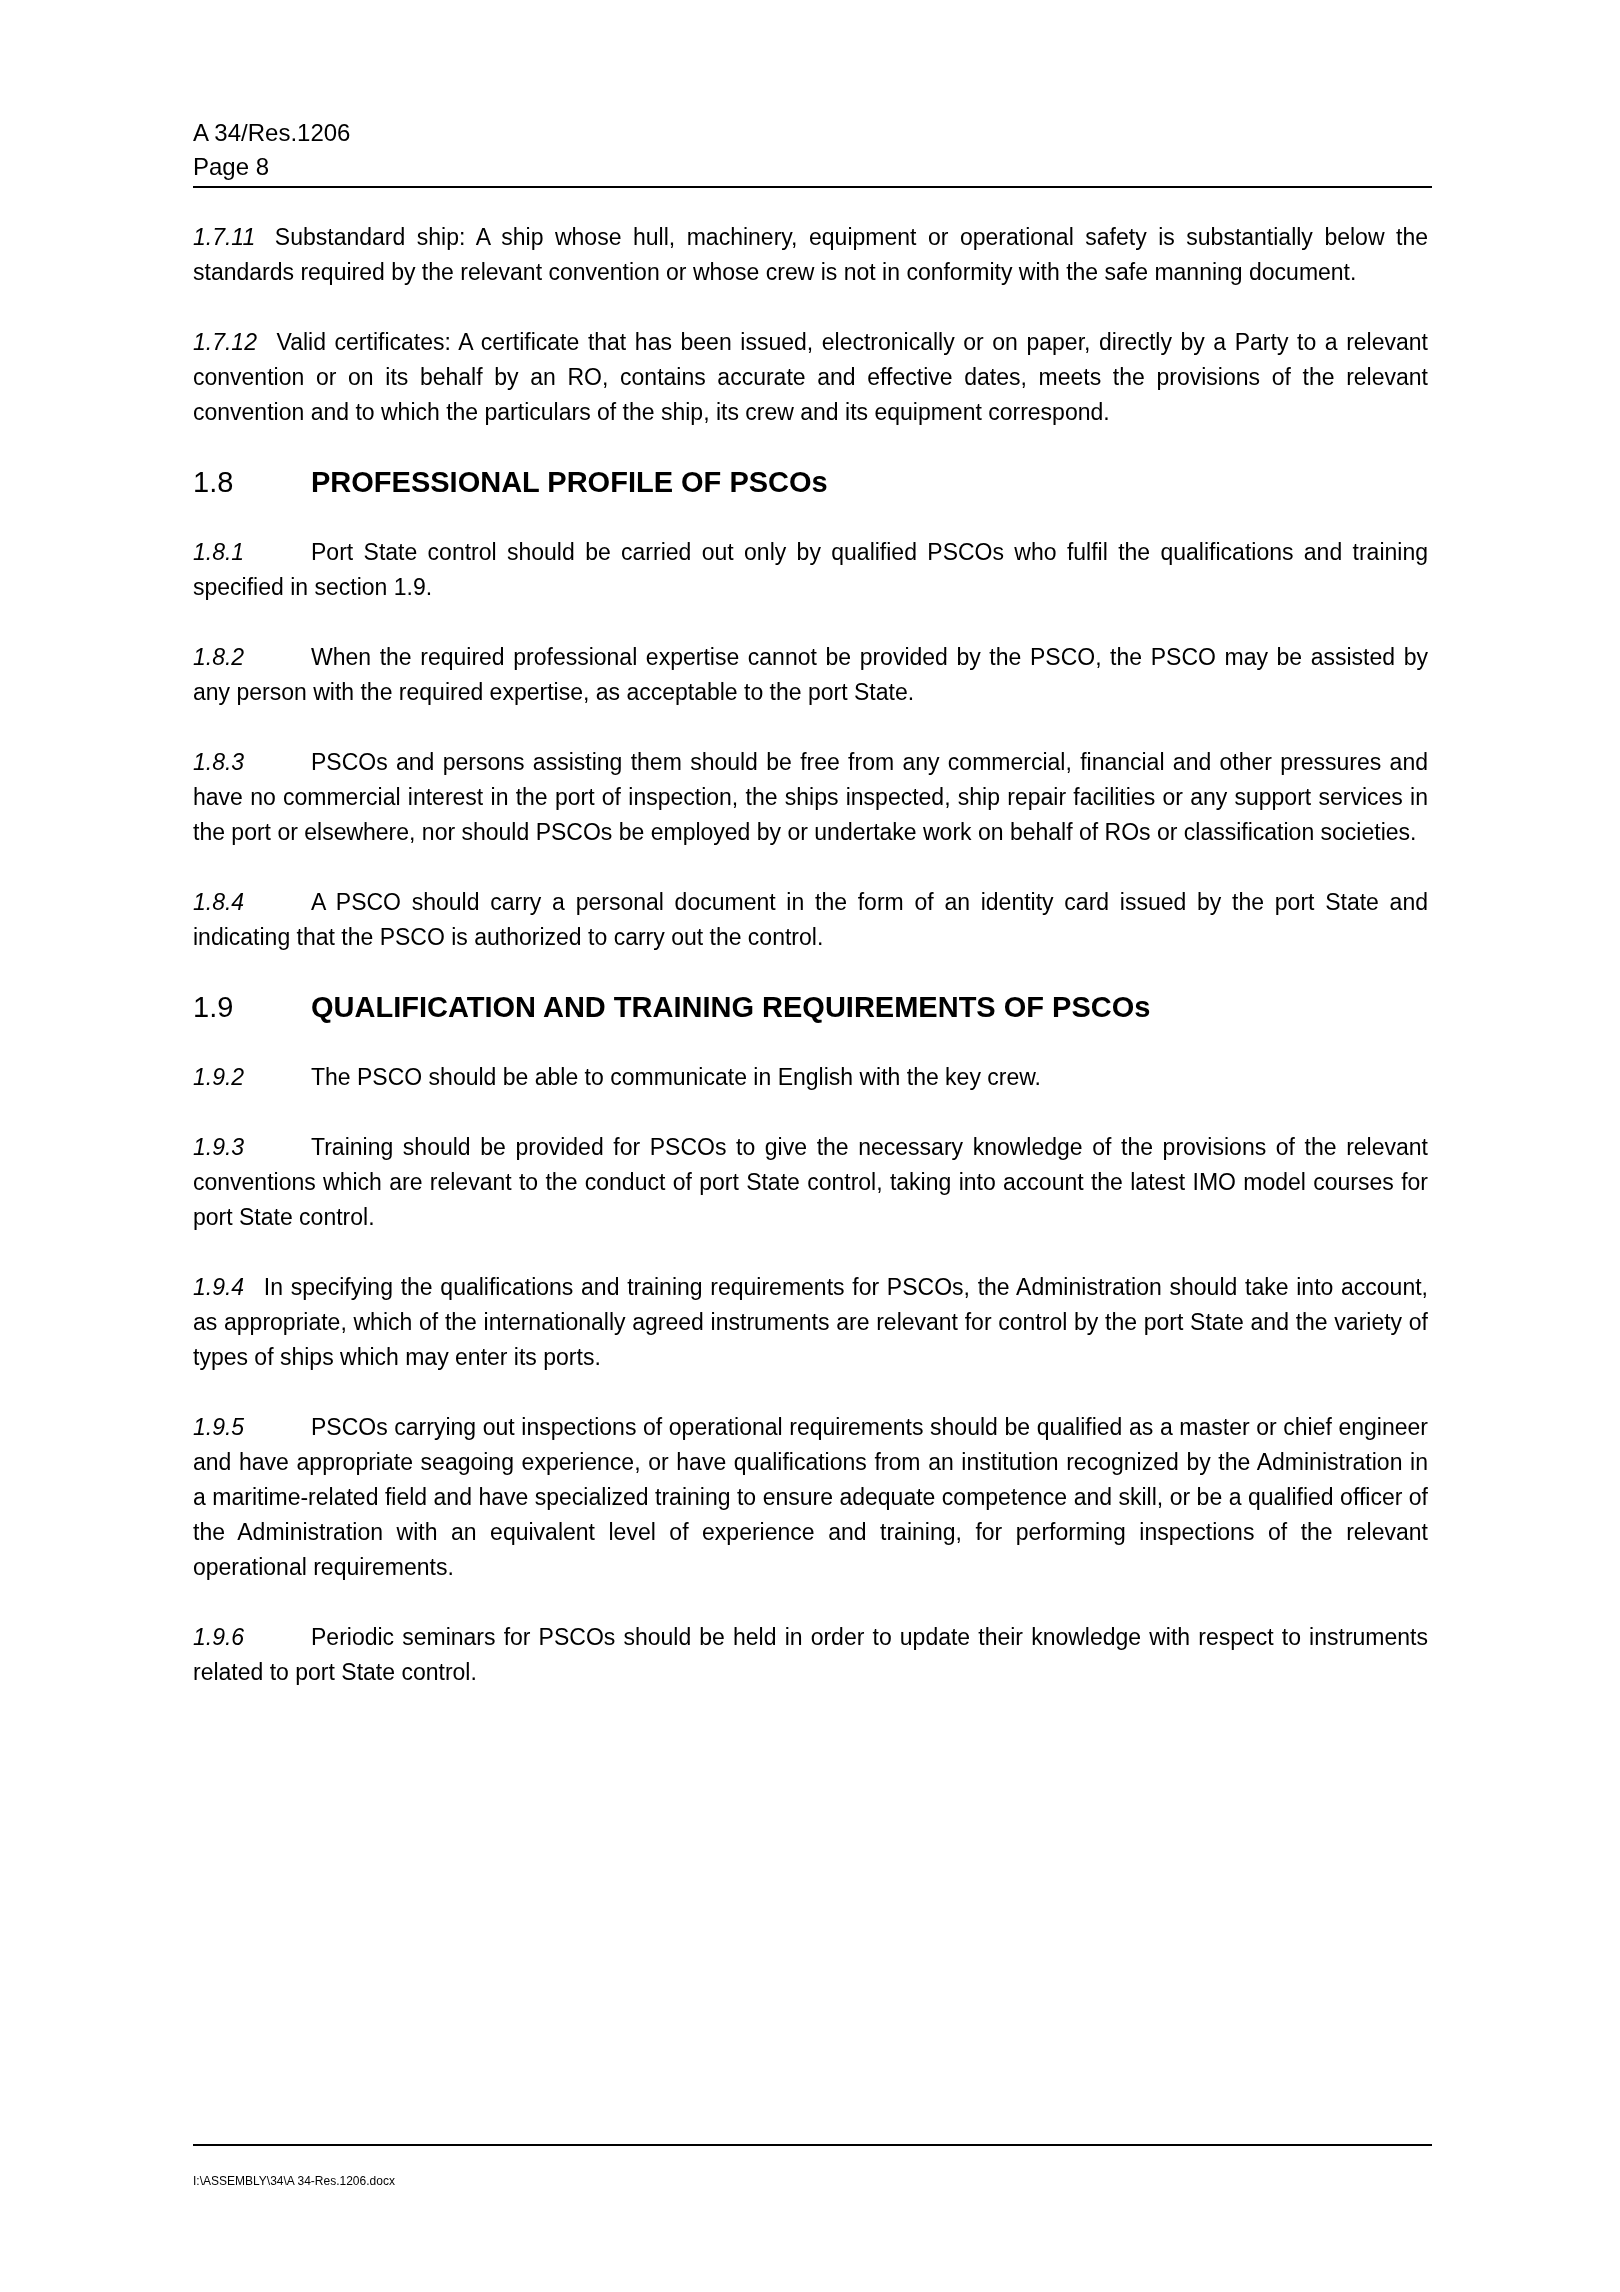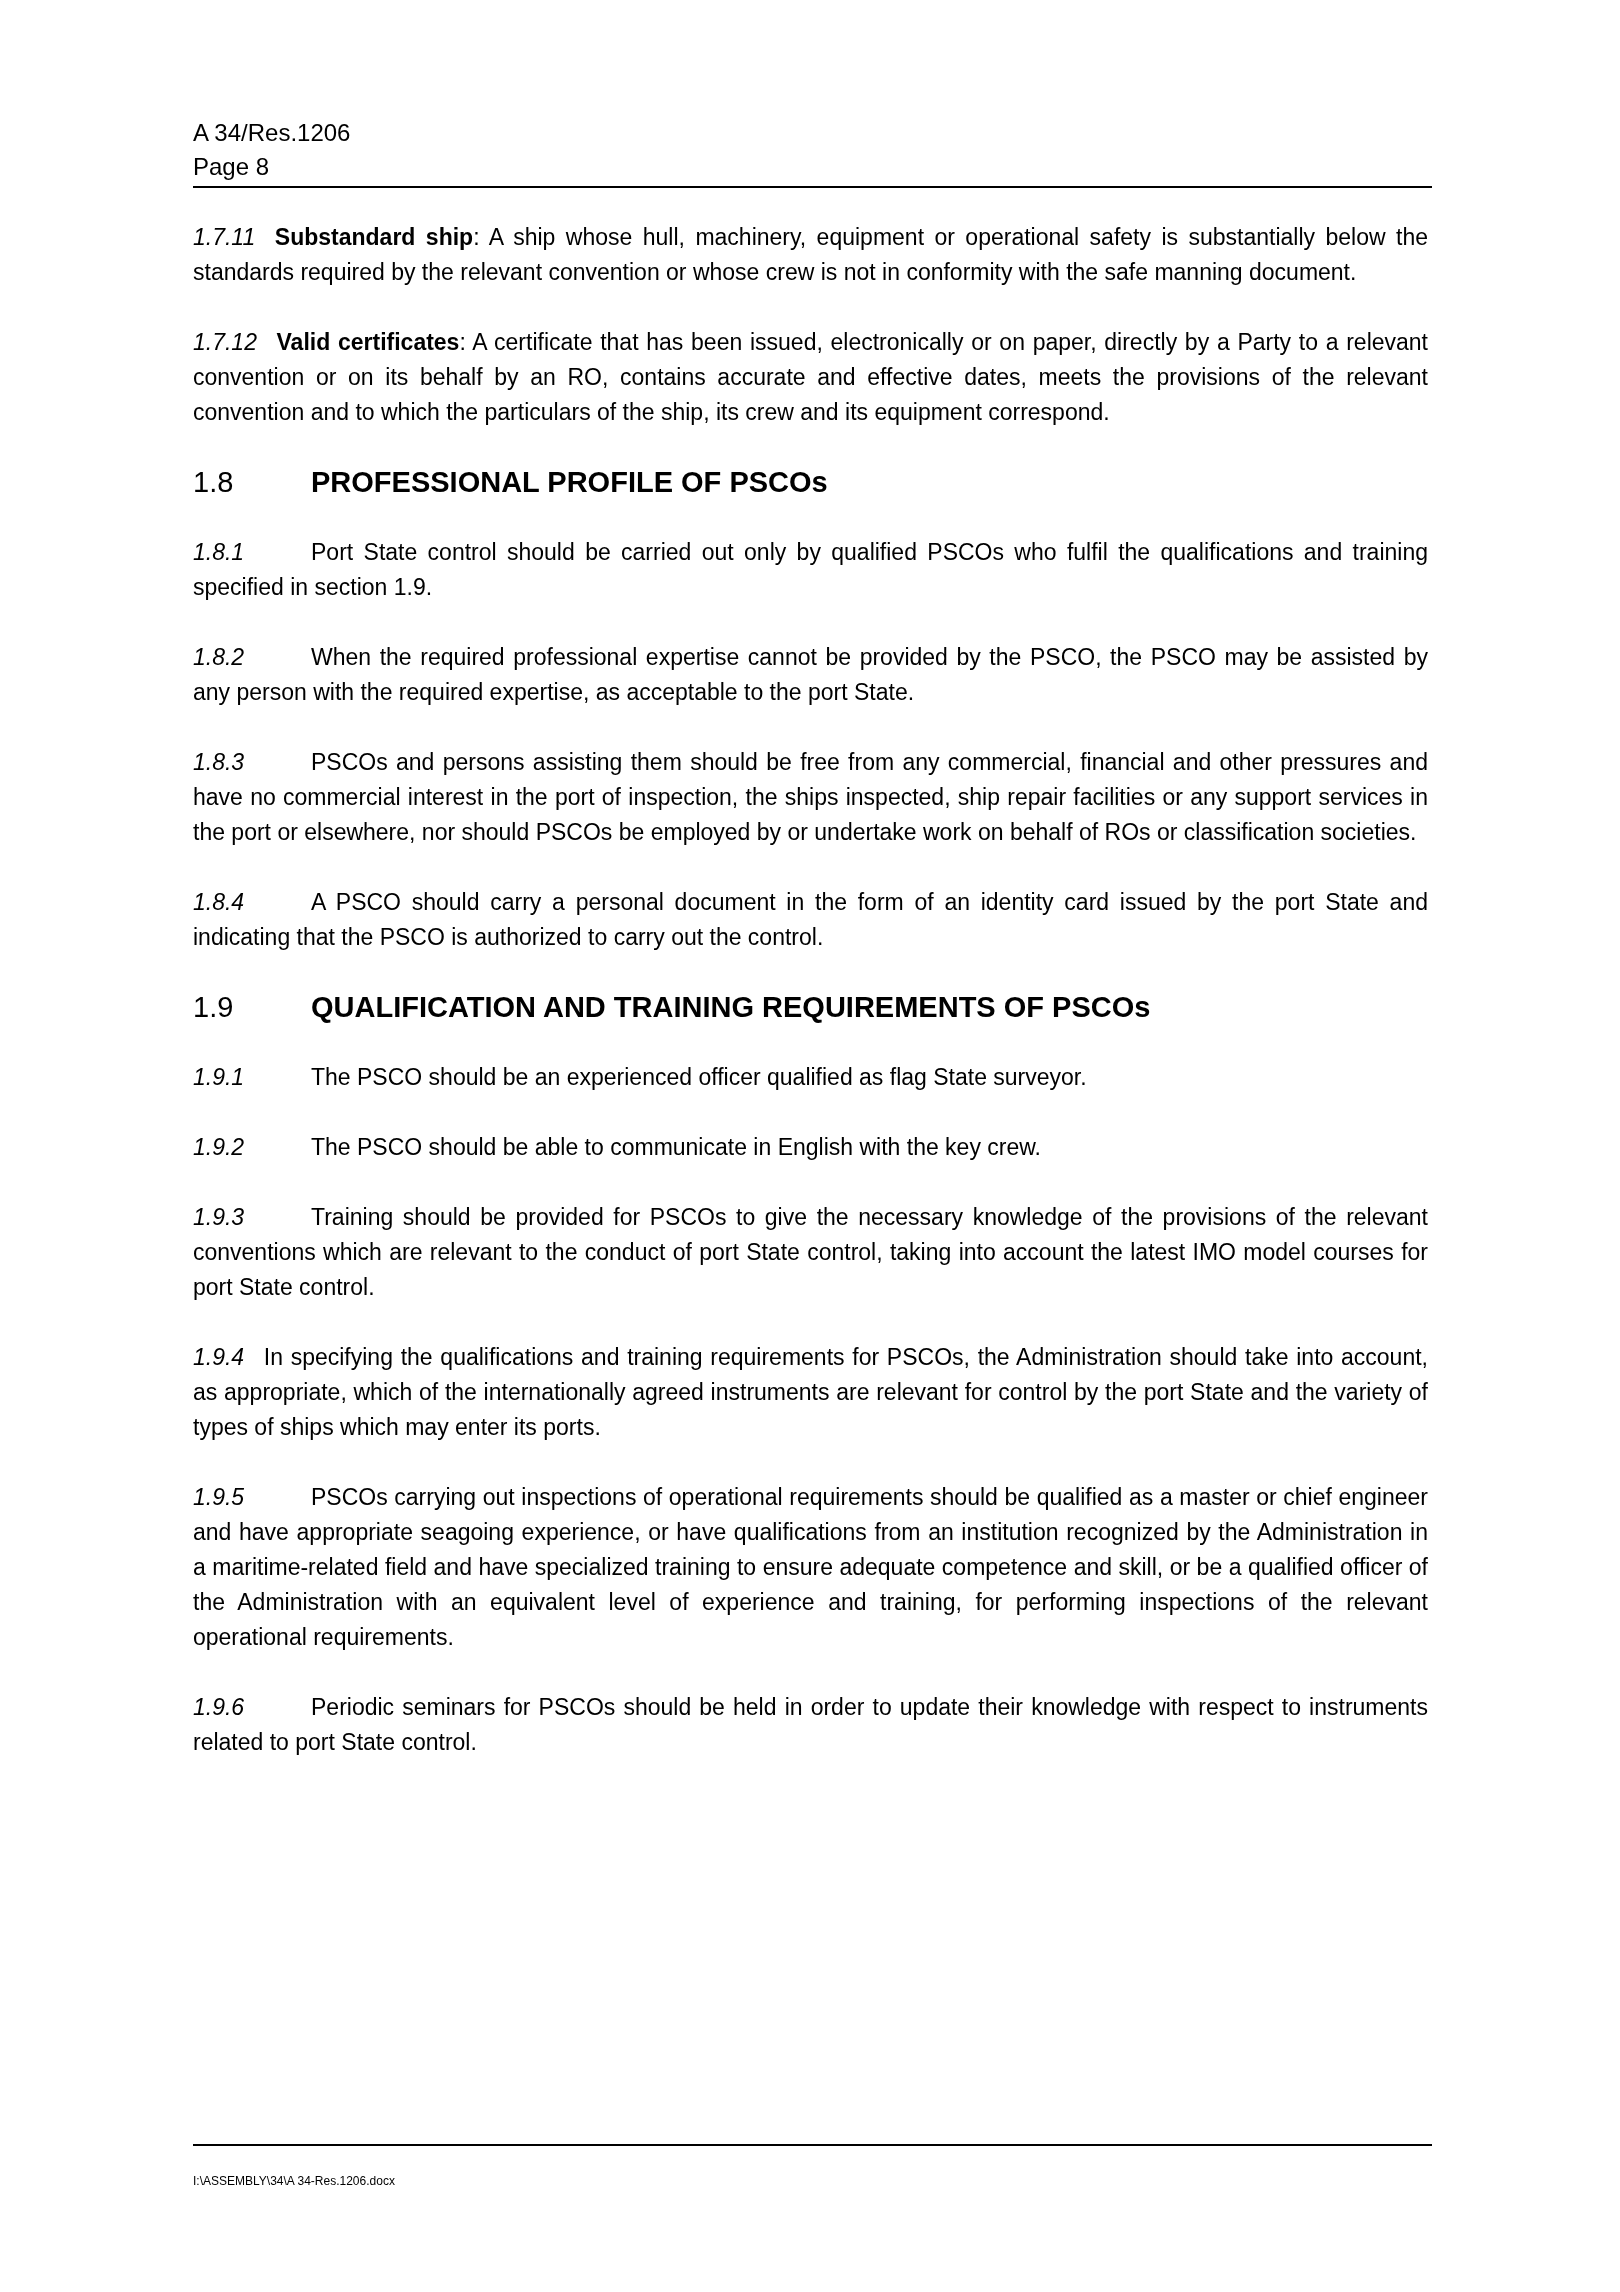--- a/index.html
+++ b/index.html
@@ -5,21 +5,21 @@
   html, body { margin: 0; padding: 0; background: #ffffff; }
   body { width: 1620px; height: 2293px; position: relative; overflow: hidden;
          font-family: "Liberation Sans", sans-serif; color: #000000; }
   .page-header { position: absolute; left: 193px; top: 116px; width: 1239px;
                  font-size: 24px; line-height: 34px; }
   .header-rule { position: absolute; left: 193px; top: 186px; width: 1239px; height: 2px; background: #000; }
   .content { position: absolute; left: 193px; top: 220px; width: 1235px;
              font-size: 23px; line-height: 35px; }
   .para { margin: 0 0 35px 0; text-align: justify; }
   .para .num { display: inline-block; width: 118px; font-style: italic; }
-  .para .term { font-weight: bold; }
+  .para .term { font-weight: normal; }
   .para.tight .num { width: auto; padding-right: 19.6px; }
   .heading { margin: 0 0 35px 0; font-weight: normal; font-size: 29px; line-height: 35px; }
   .heading .num { display: inline-block; width: 118px; }
   .heading .title { font-weight: bold; }
   .footer-rule { position: absolute; left: 193px; top: 2144px; width: 1239px; height: 2px; background: #000; }
   .footer-text { position: absolute; left: 193px; top: 2152px; font-size: 12px; line-height: 23.5px; margin-top: 18px; }
 </style>
 </head>
 <body>
 
@@ -40,21 +40,20 @@
   <p class="para"><span class="num">1.8.1</span><span>Port State control should be carried out only by qualified PSCOs who fulfil the qualifications and training specified in section 1.9.</span></p>
 
   <p class="para"><span class="num">1.8.2</span><span>When the required professional expertise cannot be provided by the PSCO, the PSCO may be assisted by any person with the required expertise, as acceptable to the port State.</span></p>
 
   <p class="para"><span class="num">1.8.3</span><span>PSCOs and persons assisting them should be free from any commercial, financial and other pressures and have no commercial interest in the port of inspection, the ships inspected, ship repair facilities or any support services in the port or elsewhere, nor should PSCOs be employed by or undertake work on behalf of ROs or classification societies.</span></p>
 
   <p class="para"><span class="num">1.8.4</span><span>A PSCO should carry a personal document in the form of an identity card issued by the port State and indicating that the PSCO is authorized to carry out the control.</span></p>
 
   <h2 class="heading"><span class="num">1.9</span><span class="title">QUALIFICATION AND TRAINING REQUIREMENTS OF PSCOs</span></h2>
 
-  <p class="para"><span class="num">1.9.1</span><span>The PSCO should be an experienced officer qualified as flag State surveyor.</span></p>
 
   <p class="para"><span class="num">1.9.2</span><span>The PSCO should be able to communicate in English with the key crew.</span></p>
 
   <p class="para"><span class="num">1.9.3</span><span>Training should be provided for PSCOs to give the necessary knowledge of the provisions of the relevant conventions which are relevant to the conduct of port State control, taking into account the latest IMO model courses for port State control.</span></p>
 
   <p class="para tight"><span class="num">1.9.4</span><span>In specifying the qualifications and training requirements for PSCOs, the Administration should take into account, as appropriate, which of the internationally agreed instruments are relevant for control by the port State and the variety of types of ships which may enter its ports.</span></p>
 
   <p class="para"><span class="num">1.9.5</span><span>PSCOs carrying out inspections of operational requirements should be qualified as a master or chief engineer and have appropriate seagoing experience, or have qualifications from an institution recognized by the Administration in a maritime-related field and have specialized training to ensure adequate competence and skill, or be a qualified officer of the Administration with an equivalent level of experience and training, for performing inspections of the relevant operational requirements.</span></p>
 
   <p class="para"><span class="num">1.9.6</span><span>Periodic seminars for PSCOs should be held in order to update their knowledge with respect to instruments related to port State control.</span></p>

